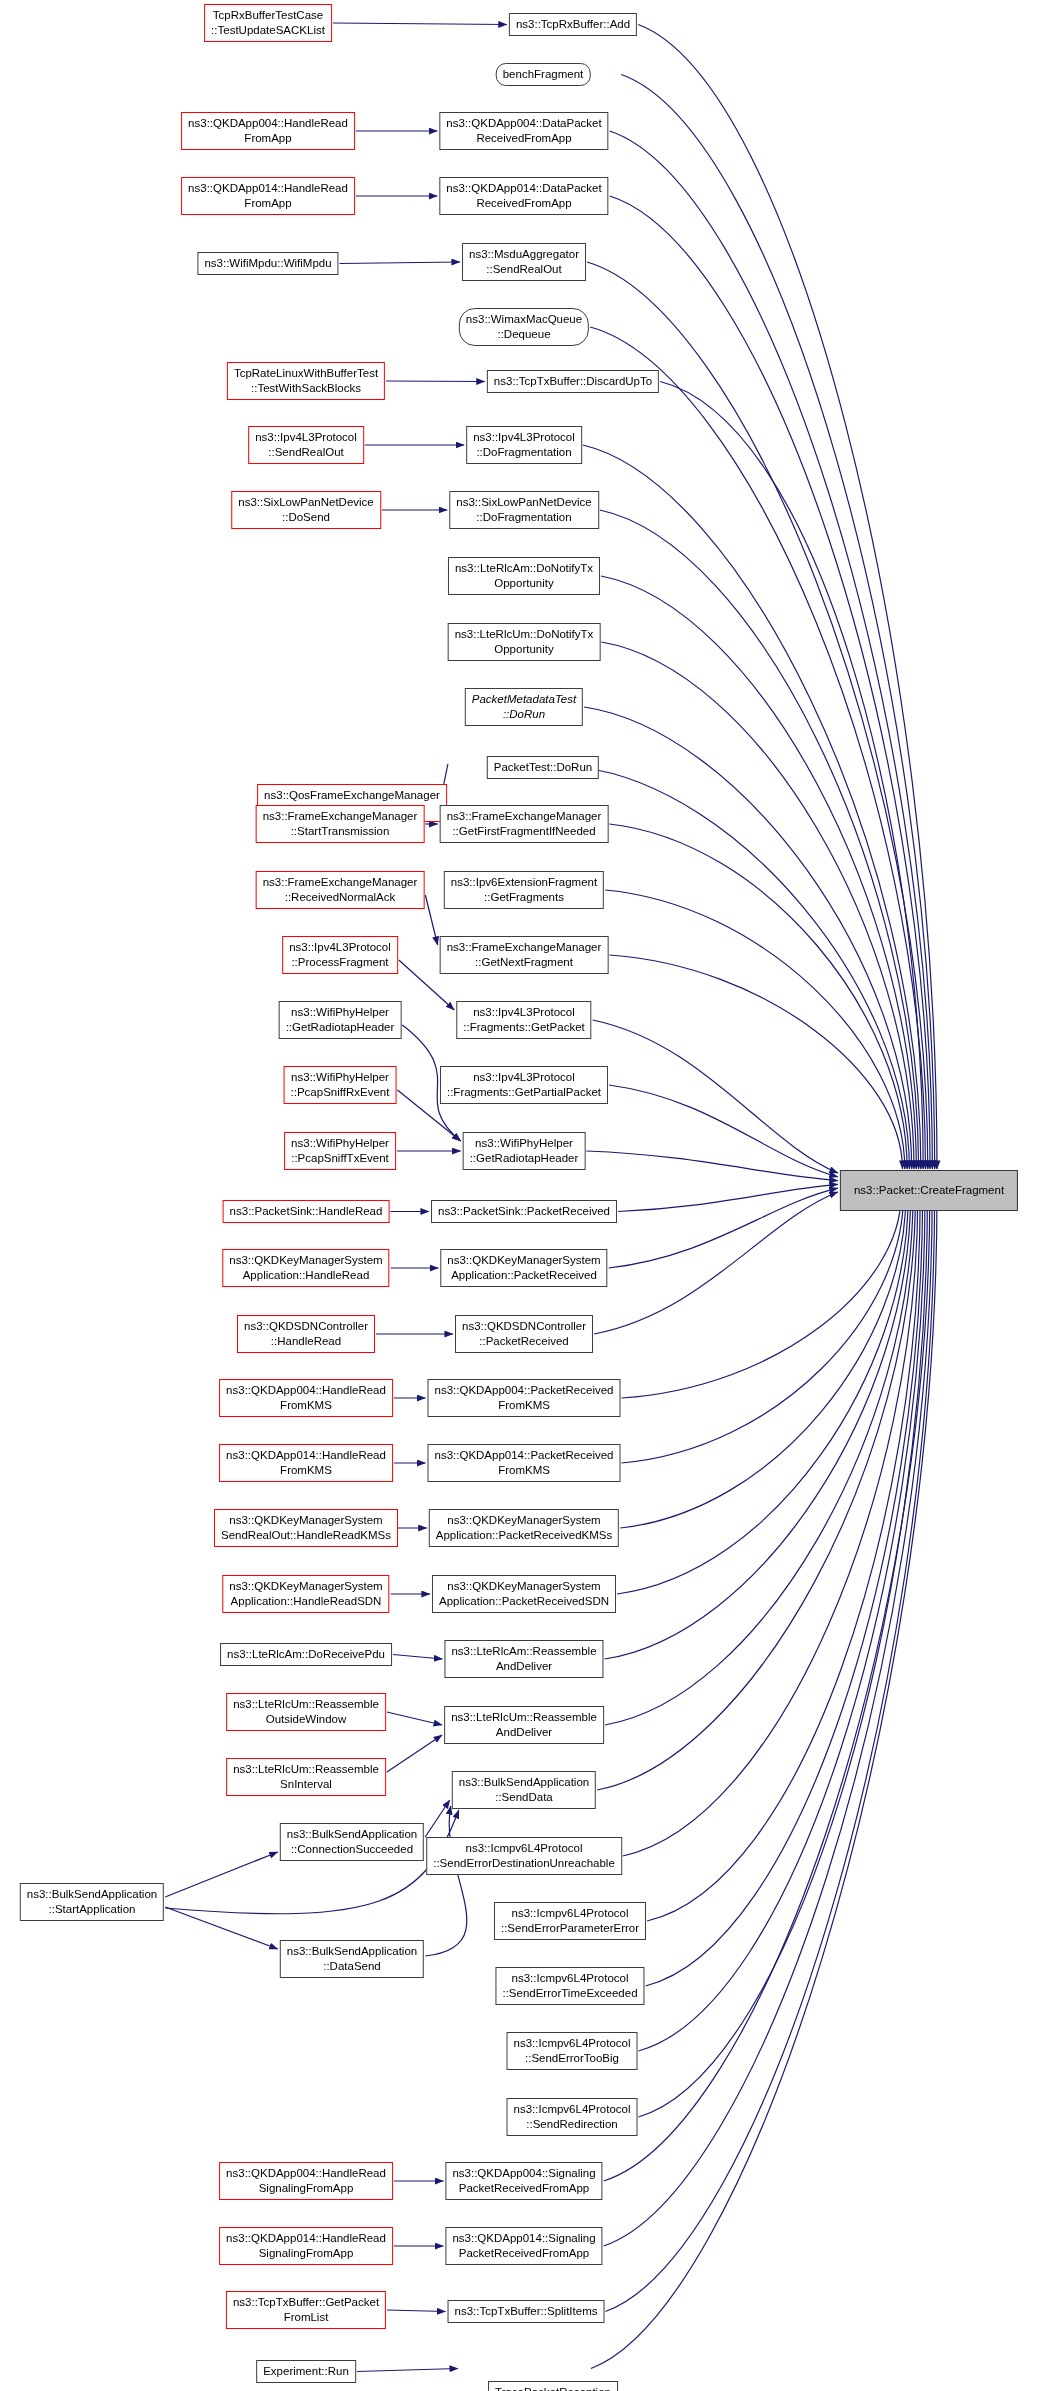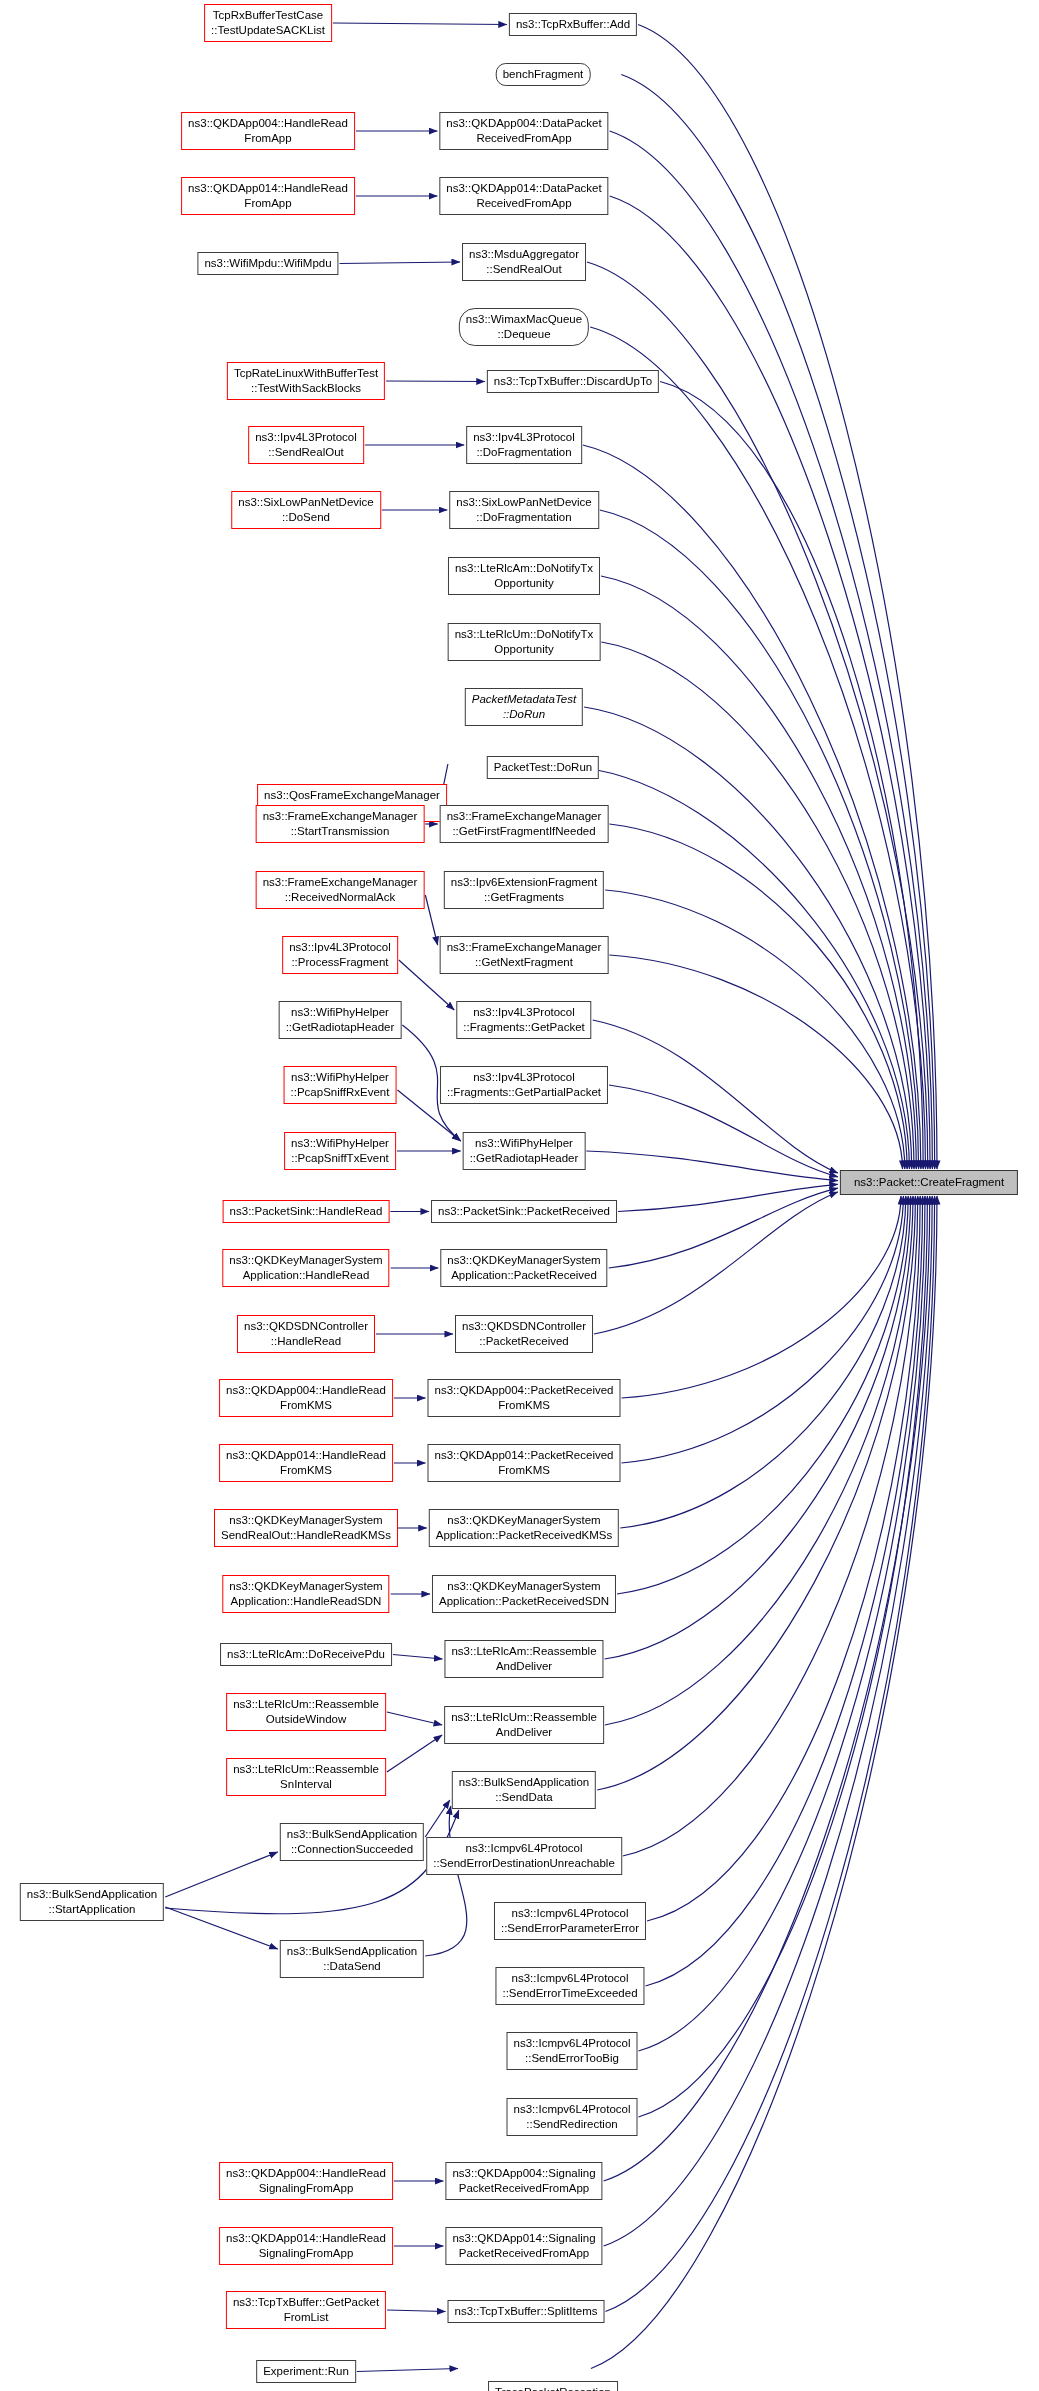--- a/index.html
+++ b/index.html
@@ -4,21 +4,21 @@
 <style>
   html,body{margin:0;padding:0;background:#ffffff;}
   #canvas{position:relative;width:1039px;height:2391px;background:#ffffff;overflow:hidden;
           font-family:"Liberation Sans","DejaVu Sans",sans-serif;}
   #edge-layer{position:absolute;left:0;top:0;width:1039px;height:2391px;}
   #nodes{position:absolute;left:0;top:0;width:100%;height:100%;}
   .node{position:absolute;transform:translateX(-50%);background:#ffffff;
         border:1.5px solid #3d3d3d;padding:3px 6px;text-align:center;
         white-space:nowrap;color:#000;box-sizing:border-box;}
   .node.red{border-color:#fe0000;}
-  .node.target{background:#bfbfbf;border-color:#353535;padding:4px 13px;}
+  .node.target{background:#bfbfbf;border-color:#353535;padding:12px 13px;}
   .ln{font-size:11.5px;line-height:15px;}
   .edge{fill:none;stroke:#191970;stroke-width:1.2px;}
 </style>
 </head>
 <body>
 
 <div id="canvas">
   <svg id="edge-layer" width="1039" height="2391" viewBox="0 0 1039 2391" xmlns="http://www.w3.org/2000/svg">
     <defs>
       <marker id="arrow" markerWidth="10" markerHeight="8" refX="8.6" refY="3.5" orient="auto" markerUnits="userSpaceOnUse">

